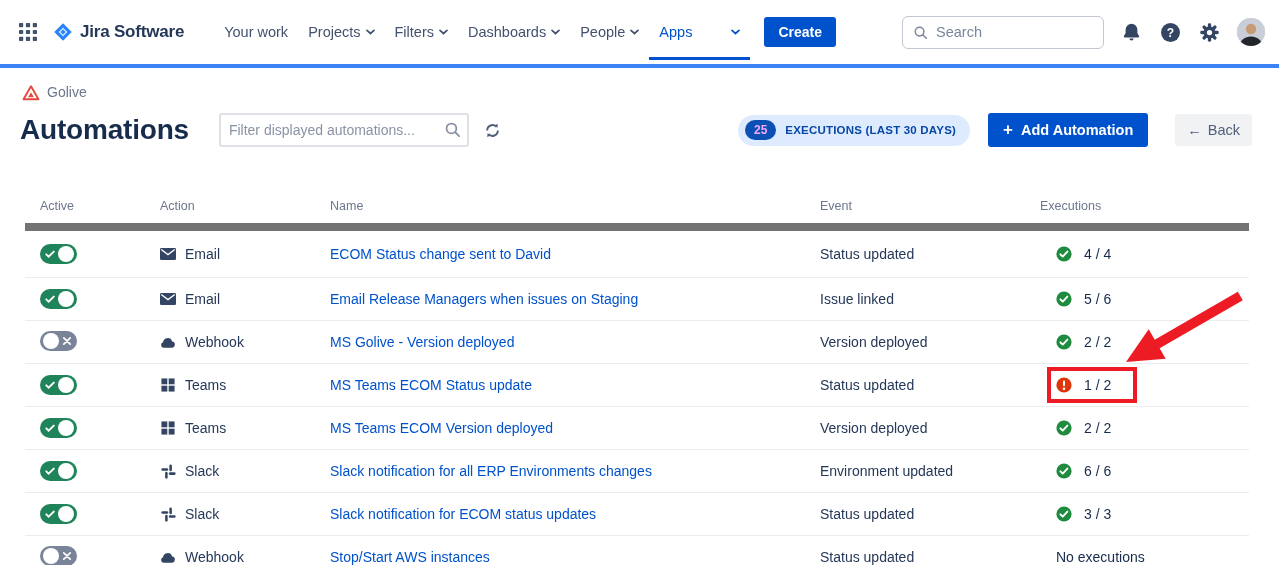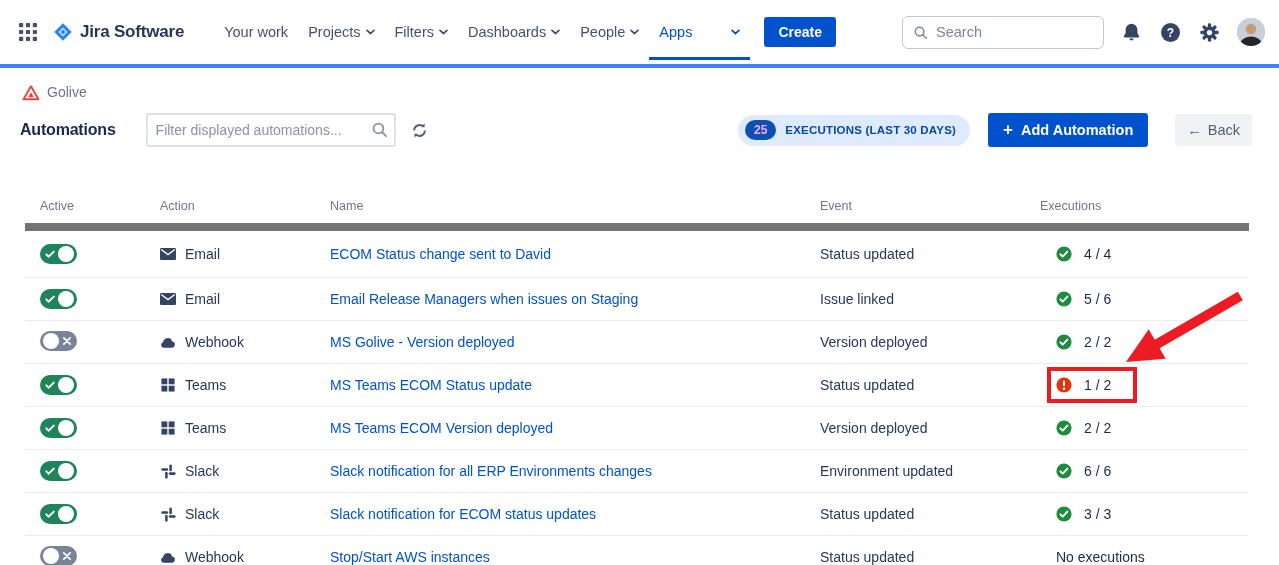--- a/index.html
+++ b/index.html
@@ -39,21 +39,21 @@
     font-family:"Liberation Sans", sans-serif; background:transparent;
   }
   .searchbox input::placeholder { color:#7A869A; }
   .nav-icons { display:flex; align-items:center; gap:17px; margin-left:16px; }
   .nav-icons .icn { width:22px; height:22px; display:flex; align-items:center; justify-content:center; cursor:pointer; }
   .avatar { width:28px; height:28px; border-radius:50%; overflow:hidden; cursor:pointer; background:#C3C9D3; }
   
   .breadcrumb { display:flex; gap:7px; margin:16px 0 0 22px; }
   .breadcrumb .bc-label { font-size:14px; color:#6B778C; }
   .page-header { display:flex; align-items:center; margin:9px 27px 0 20px; height:38px; }
-  .page-title { font-size:16px; font-weight:700; color:#172B4D; margin:0; letter-spacing:-0.2px; }
+  .page-title { font-size:28px; font-weight:700; color:#172B4D; margin:0; letter-spacing:-0.2px; }
   .filterwrap { position:relative; margin-left:30px; }
   .filterwrap input {
     width:250px; height:34px; border:2px solid #DFE1E6; border-radius:3px;
     padding:0 32px 0 8px; font-size:14px; color:#42526E; outline:none;
     font-family:"Liberation Sans", sans-serif;
   }
   .filterwrap input::placeholder { color:#8993A4; }
   .filterwrap .f-search { position:absolute; right:8px; top:8px; }
   .refresh { margin-left:15px; width:18px; height:18px; cursor:pointer; display:flex; align-items:center; }
   .exec-badge {

